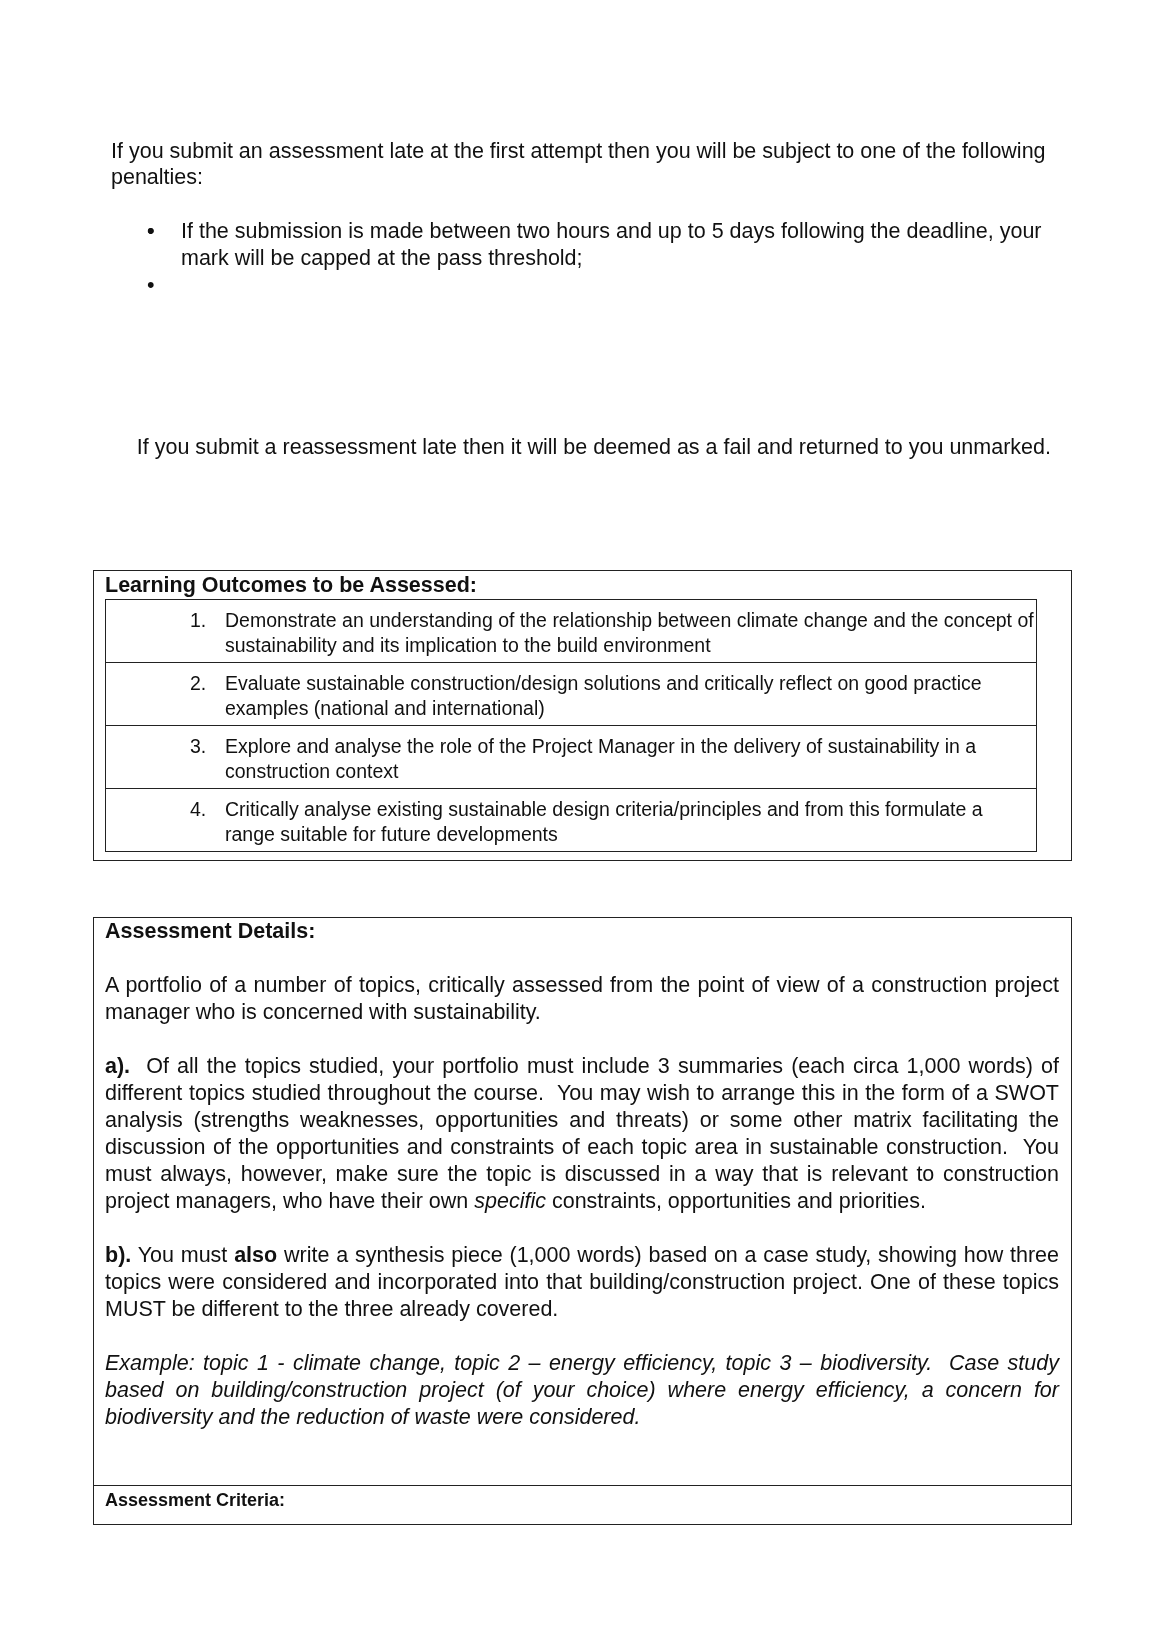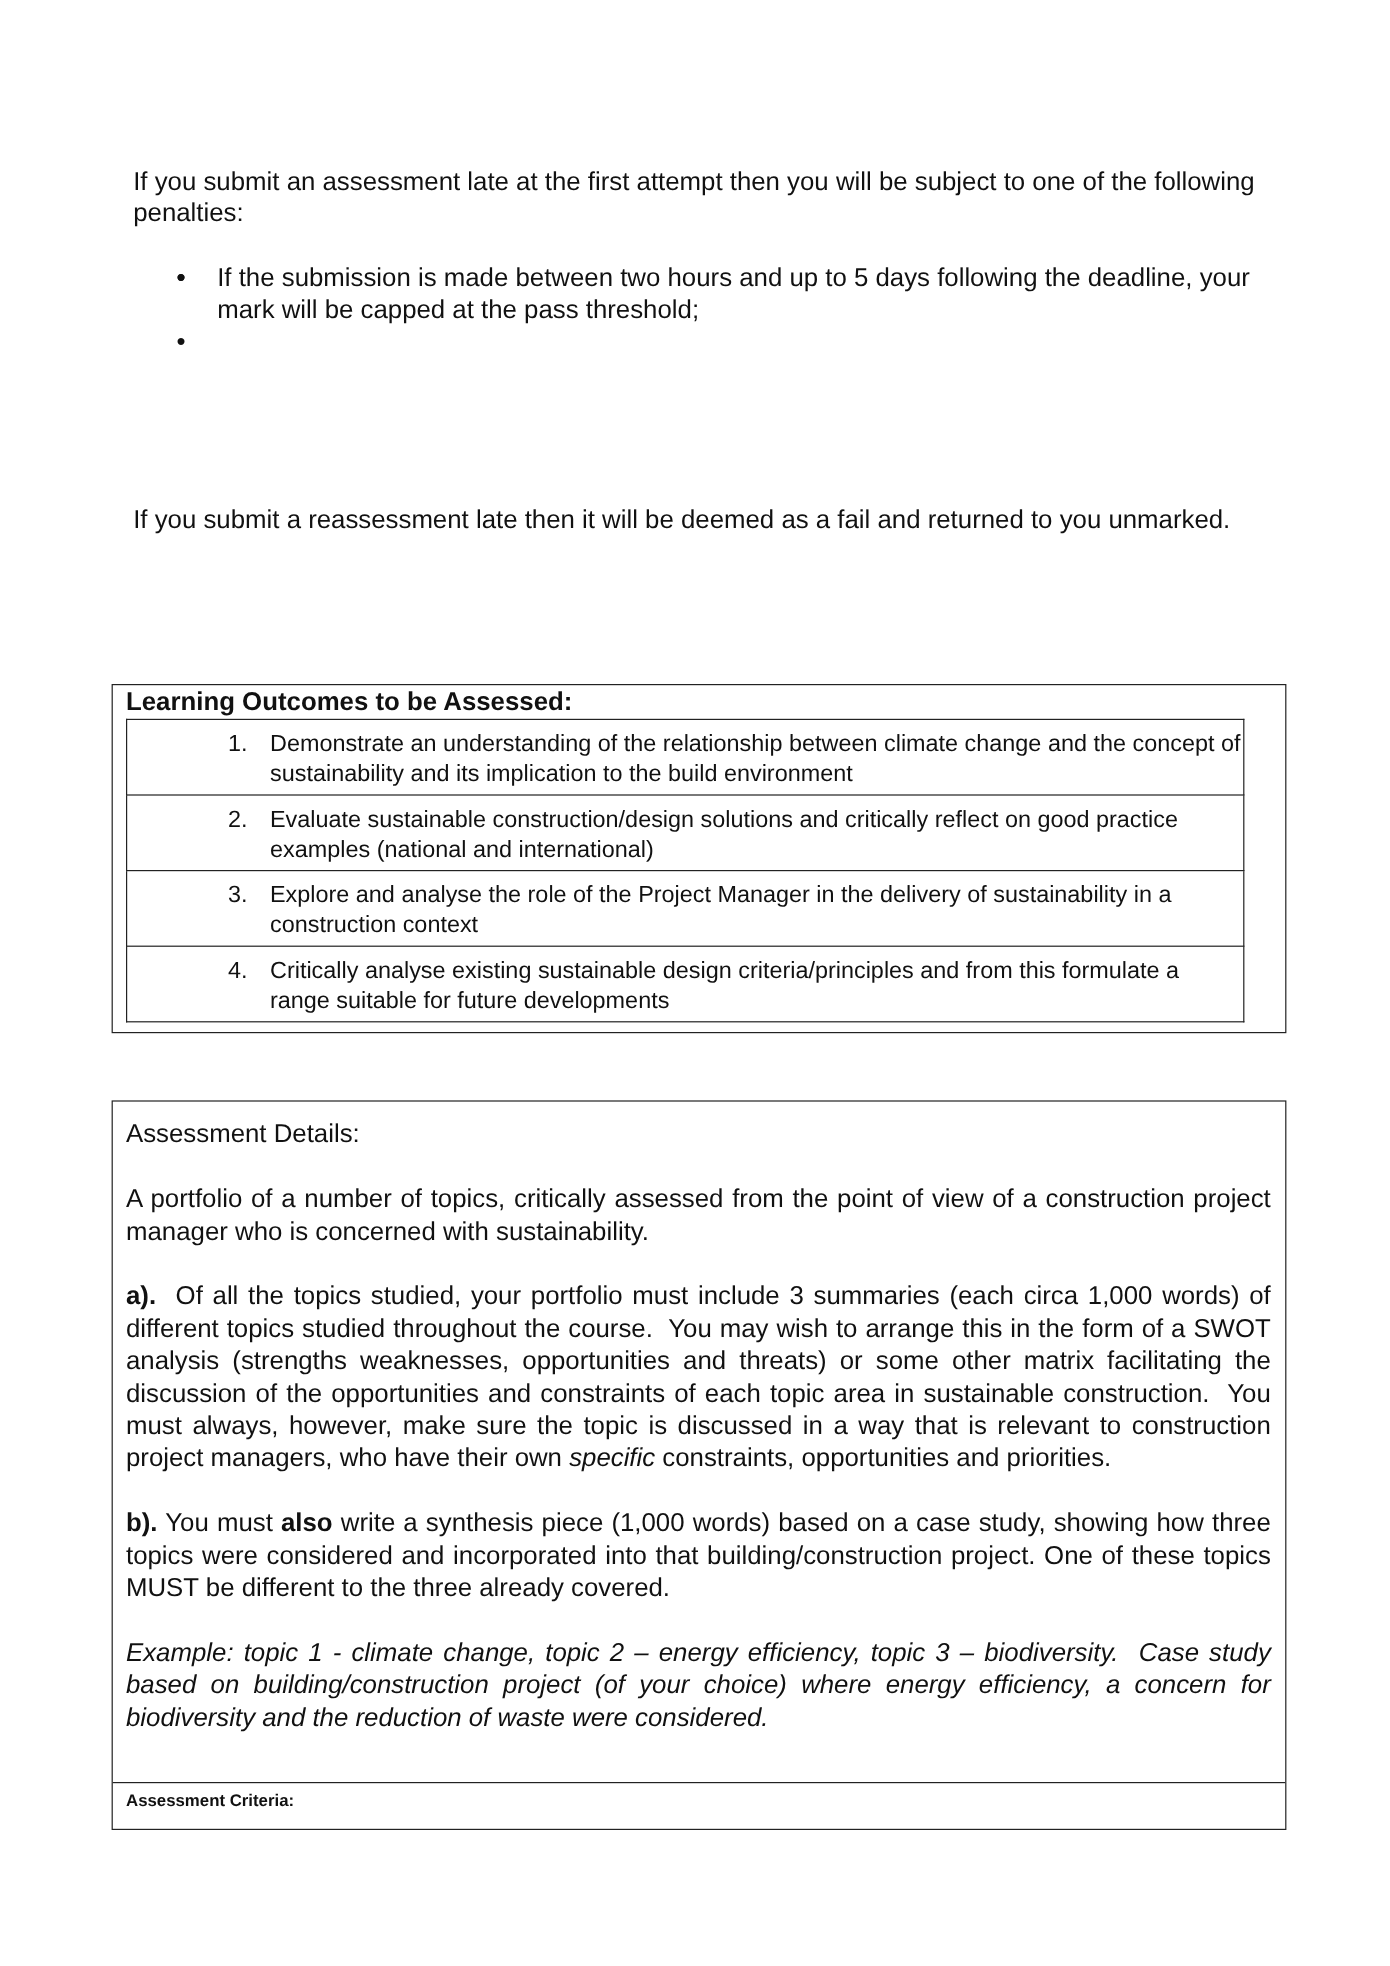--- a/index.html
+++ b/index.html
@@ -5,36 +5,36 @@
   html, body { margin: 0; padding: 0; background: #ffffff; }
   body {
     width: 1158px; height: 1638px; position: relative; overflow: hidden;
     font-family: "Liberation Sans", sans-serif; color: #111111;
   }
   .p { position: absolute; font-size: 21.5px; line-height: 26px; }
   .intro { left: 111px; top: 138px; width: 940px; }
   .bullets { position: absolute; left: 111px; top: 218px; width: 940px; margin: 0; padding: 0; list-style: none; font-size: 21.5px; line-height: 27px; }
   .bullets li { position: relative; padding-left: 70px; }
   .bullets li .dot { position: absolute; left: 36px; top: 0; }
-  .reassess { left: 111px; top: 420px; width: 940px; }
+  .reassess { left: 111px; top: 434px; width: 940px; text-align: right; }
 
   .lo-box { position: absolute; left: 93px; top: 570px; width: 979px; height: 291px; border: 1.5px solid #222; box-sizing: border-box; }
   .lo-title { position: absolute; left: 11px; top: 0px; font-weight: bold; font-size: 21.5px; line-height: 28px; }
   .lo-table { position: absolute; left: 11px; top: 28px; width: 932px; border-collapse: collapse; }
   .lo-table td { border: 1.5px solid #222; height: 63px; box-sizing: border-box; padding: 0; vertical-align: top; font-size: 19.5px; line-height: 24.5px; }
   .lo-row { position: relative; padding: 8px 0 0 119px; }
   .lo-num { position: absolute; left: 84px; top: 8px; }
 
   .ad-box { position: absolute; left: 93px; top: 917px; width: 979px; height: 608px; border: 1.5px solid #222; box-sizing: border-box; }
   .ad-inner { position: absolute; left: 11px; top: 0; width: 954px; font-size: 21.5px; line-height: 27px; }
   .ad-inner .blk { text-align: justify; }
-  .ad-title { font-weight: normal; margin-top: 14px; }
+  .ad-title { font-weight: bold; margin-top: 0px; }
   .gap { height: 27px; }
   .ad-divider { position: absolute; left: 0; right: 0; top: 567px; border-top: 1.5px solid #222; }
-  .ac-title { position: absolute; left: 11px; top: 568px; font-weight: bold; font-size: 14px; line-height: 28px; }
+  .ac-title { position: absolute; left: 11px; top: 568px; font-weight: bold; font-size: 18px; line-height: 28px; }
   b { font-weight: bold; }
   i { font-style: italic; }
 </style>
 </head>
 <body>
 
 <div class="p intro">If you submit an assessment late at the first attempt then you will be subject to one of the following penalties:</div>
 
 <ul class="bullets">
   <li><span class="dot">•</span></li>

